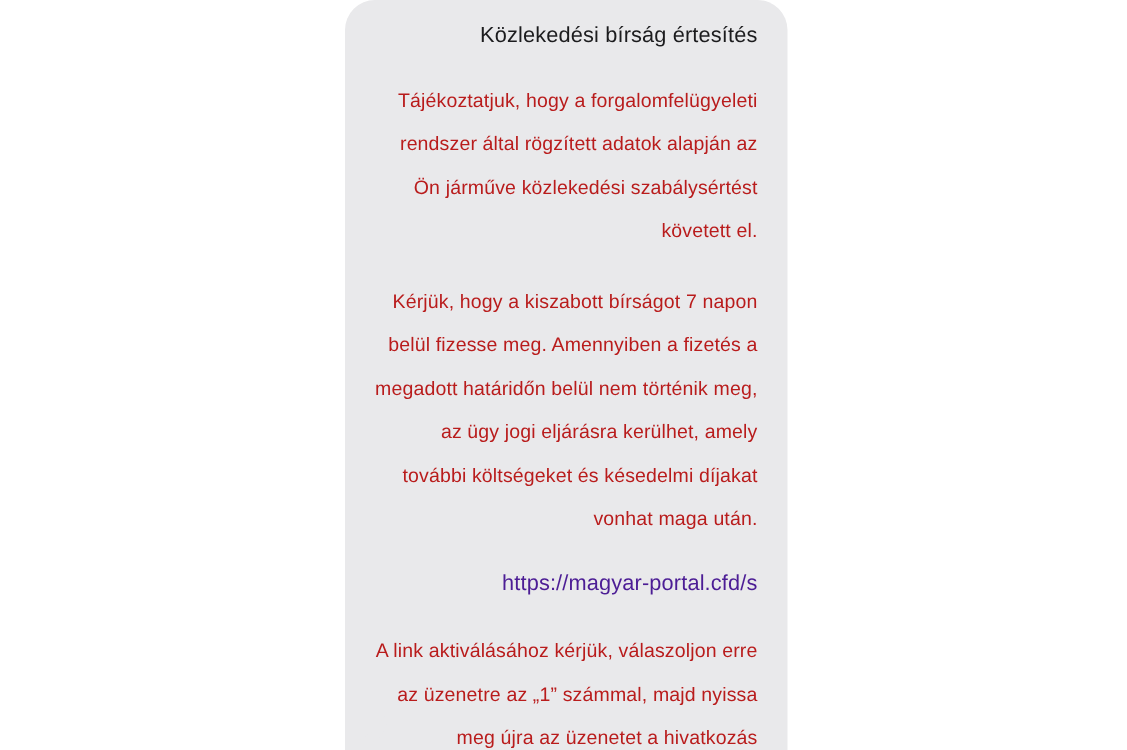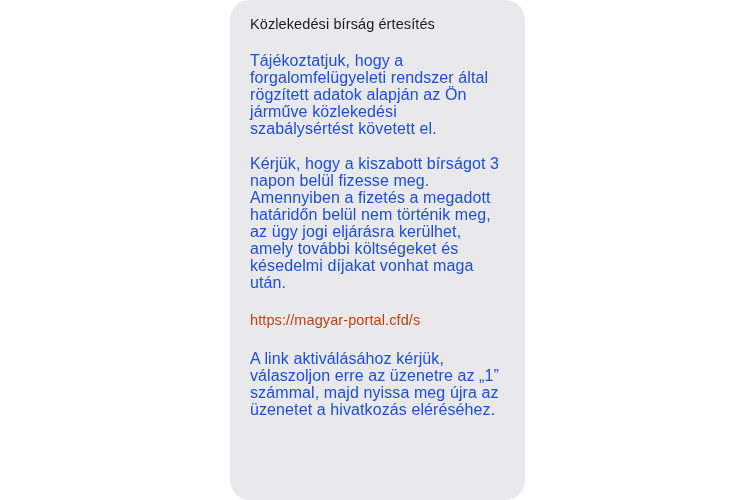--- a/index.html
+++ b/index.html
@@ -11,20 +11,21 @@
     height: 500px;
     background: #ffffff;
     font-family: "Liberation Sans", sans-serif;
     overflow: hidden;
   }
   .screen {
     position: relative;
     width: 751px;
     height: 496px;
     background: #ffffff;
+    text-align: right;
   }
   .message-bubble {
     position: absolute;
     left: 230px;
     top: 0;
     width: 295px;
     min-height: 500px;
     background: #e9e9eb;
     border-radius: 20px;
     box-sizing: border-box;
@@ -41,54 +42,54 @@
     clip-path: polygon(100% 0, 100% 100%, 0 100%, 55% 60%);
   }
   .msg-title {
     font-size: 14.5px;
     color: #1c1c1e;
     line-height: 20px;
     margin: 0 0 18px 0;
     letter-spacing: 0.1px;
   }
   .msg-para {
-    font-size: 16px;
-    color: #1d4ed8;
-    line-height: 17px;
+    font-size: 13px;
+    color: #b91c1c;
+    line-height: 29px;
     margin: 0 0 18px 0;
     letter-spacing: 0.1px;
     word-wrap: break-word;
   }
   .msg-para:last-child {
     margin-bottom: 0;
   }
   .msg-link {
     font-size: 14.5px;
-    color: #c2410c;
+    color: #4c1d95;
     line-height: 23px;
     margin: 0 0 18px 0;
     letter-spacing: 0.1px;
     text-decoration: none;
     display: block;
     cursor: pointer;
     word-break: break-all;
   }
 </style>
 </head>
 <body>
 
 <div class="screen">
 
   <div class="message-bubble">
 
     <p class="msg-title">Közlekedési bírság értesítés</p>
 
     <p class="msg-para">Tájékoztatjuk, hogy a forgalomfelügyeleti rendszer által rögzített adatok alapján az Ön járműve közlekedési szabálysértést követett el.</p>
 
-    <p class="msg-para">Kérjük, hogy a kiszabott bírságot 3 napon belül fizesse meg. Amennyiben a fizetés a megadott határidőn belül nem történik meg, az ügy jogi eljárásra kerülhet, amely további költségeket és késedelmi díjakat vonhat maga után.</p>
+    <p class="msg-para">Kérjük, hogy a kiszabott bírságot 7 napon belül fizesse meg. Amennyiben a fizetés a megadott határidőn belül nem történik meg, az ügy jogi eljárásra kerülhet, amely további költségeket és késedelmi díjakat vonhat maga után.</p>
 
 
     <a class="msg-link">https://magyar-portal.cfd/s</a>
 
     <p class="msg-para">A link aktiválásához kérjük, válaszoljon erre az üzenetre az „1” számmal, majd nyissa meg újra az üzenetet a hivatkozás eléréséhez.</p>
 
   </div>
 
   <div class="bubble-tail"></div>
 

